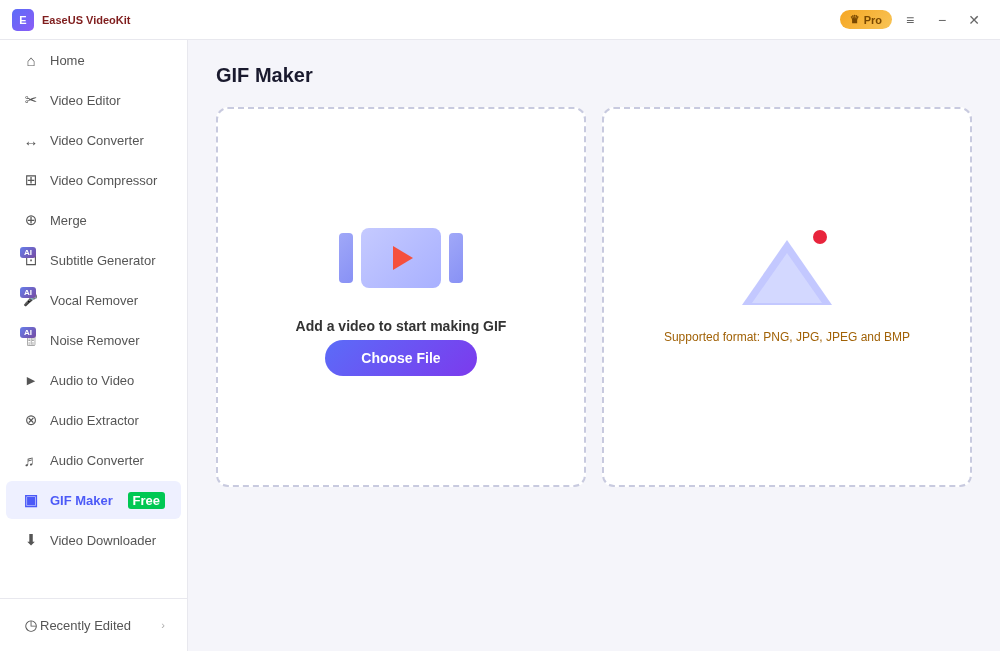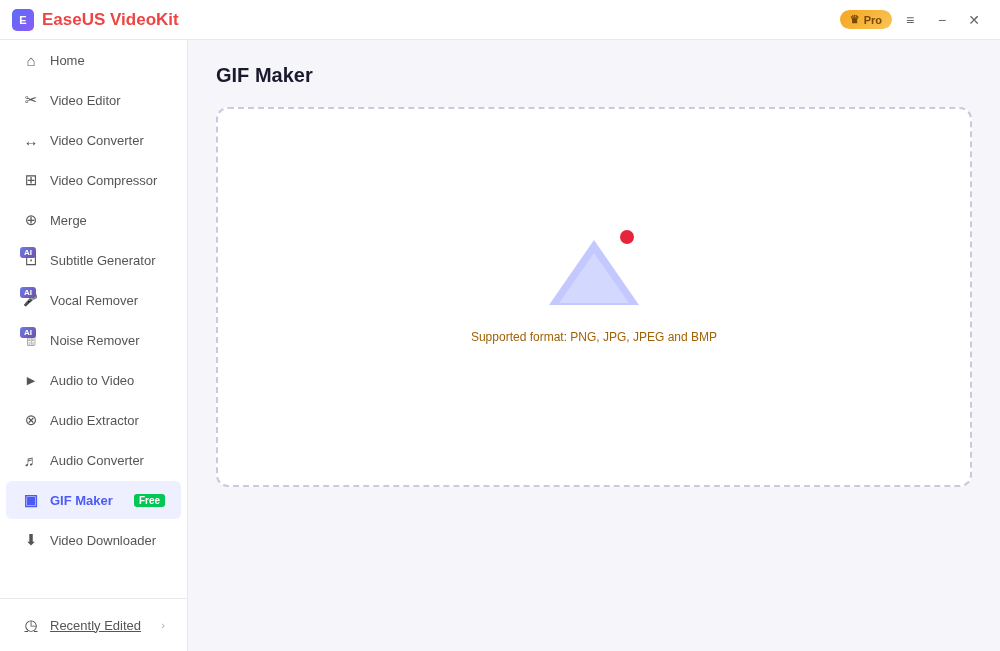--- a/index.html
+++ b/index.html
@@ -35,23 +35,23 @@
       background: linear-gradient(135deg, #5b6cf8, #8b5cf6);
       border-radius: 5px;
       display: flex;
       align-items: center;
       justify-content: center;
       color: white;
       font-size: 11px;
       font-weight: bold;
     }
     .app-name {
-      font-size: 17px;
+      font-size: 11px;
       font-weight: 600;
-      color: #ef4444;
+      color: #7f1d1d;
     }
     .title-bar-right {
       display: flex;
       align-items: center;
       gap: 4px;
     }
     .pro-badge {
       background: linear-gradient(135deg, #f5a623, #f8c456);
       color: #7a4800;
       font-size: 11px;
@@ -126,39 +126,37 @@
       font-weight: 700;
       padding: 1px 4px;
       border-radius: 3px;
       position: absolute;
       left: 14px;
       top: 6px;
     }
     .free-badge {
       background: #00c853;
       color: white;
-      font-size: 10px;
+      font-size: 13px;
       font-weight: 700;
       padding: 1px 5px;
       border-radius: 3px;
       margin-left: auto;
     }
     .sidebar-bottom {
       margin-top: auto;
       border-top: 1px solid #e8e8ee;
       padding: 6px 0;
     }
     .sidebar-bottom .sidebar-item {
       justify-content: space-between;
     }
     .sidebar-bottom .sidebar-item .left-part {
       display: flex;
       align-items: center;
-      gap: 10px;
-      text-decoration: underline;
     }
     .chevron {
       color: #aaa;
       font-size: 11px;
     }
 
     
     .content {
       flex: 1;
       padding: 24px 28px;
@@ -399,20 +397,33 @@
         <span class="chevron">›</span>
       </div>
     </div>
   </div>
 
   <div class="content">
     <h1 class="page-title">GIF Maker</h1>
 
     <div class="panels-row">
 
+      <div class="upload-panel">
+        <div class="panel-icon-area">
+          <div class="video-icon-graphic">
+            <div class="vid-strip-left"></div>
+            <div class="vid-rect">
+              <div class="vid-play"></div>
+            </div>
+            <div class="vid-strip-right"></div>
+          </div>
+        </div>
+        <p class="panel-label">Add a video to start making GIF</p>
+        <button class="choose-btn">Choose File</button>
+      </div>
 
       <div class="upload-panel">
         <div class="panel-icon-area">
           <div class="pic-wrapper">
             <div class="pic-dot"></div>
             <svg width="100" height="75" viewBox="0 0 100 75">
               <polygon points="50,5 95,70 5,70" fill="#b8beff" opacity="0.85"></polygon>
               <polygon points="50,18 85,68 15,68" fill="#d5d9ff" opacity="0.9"></polygon>
             </svg>
           </div>

